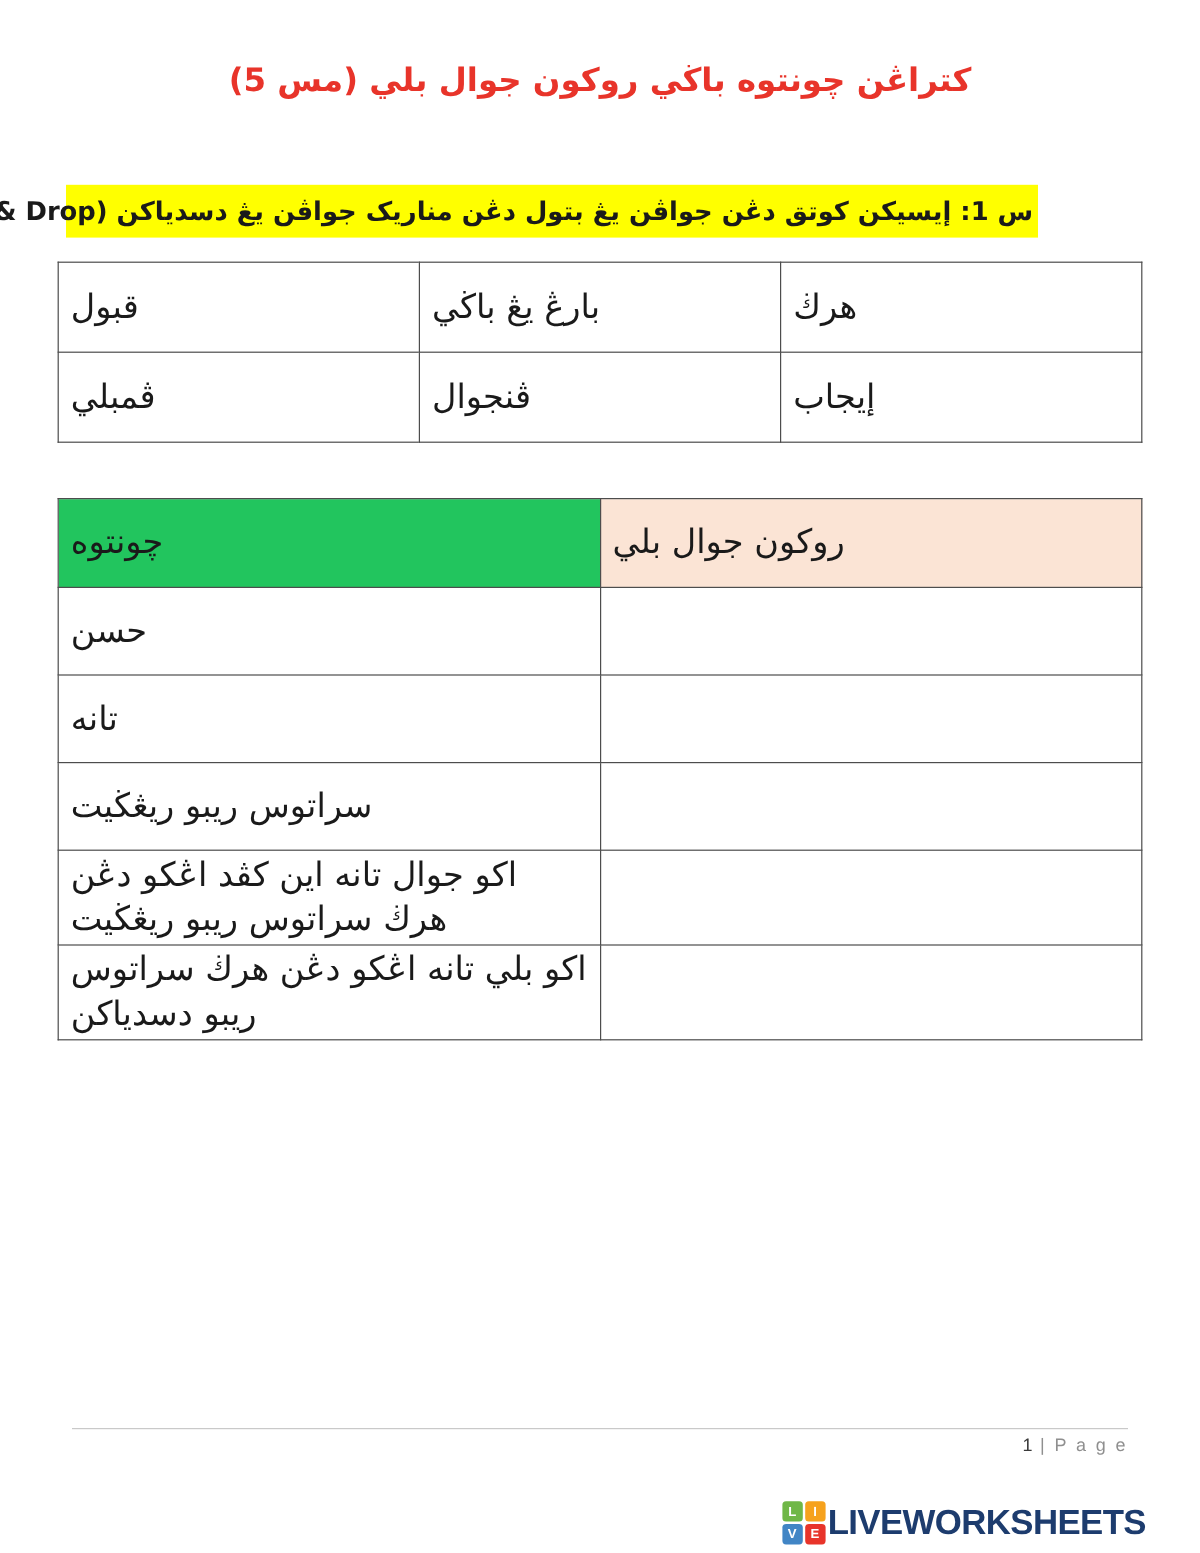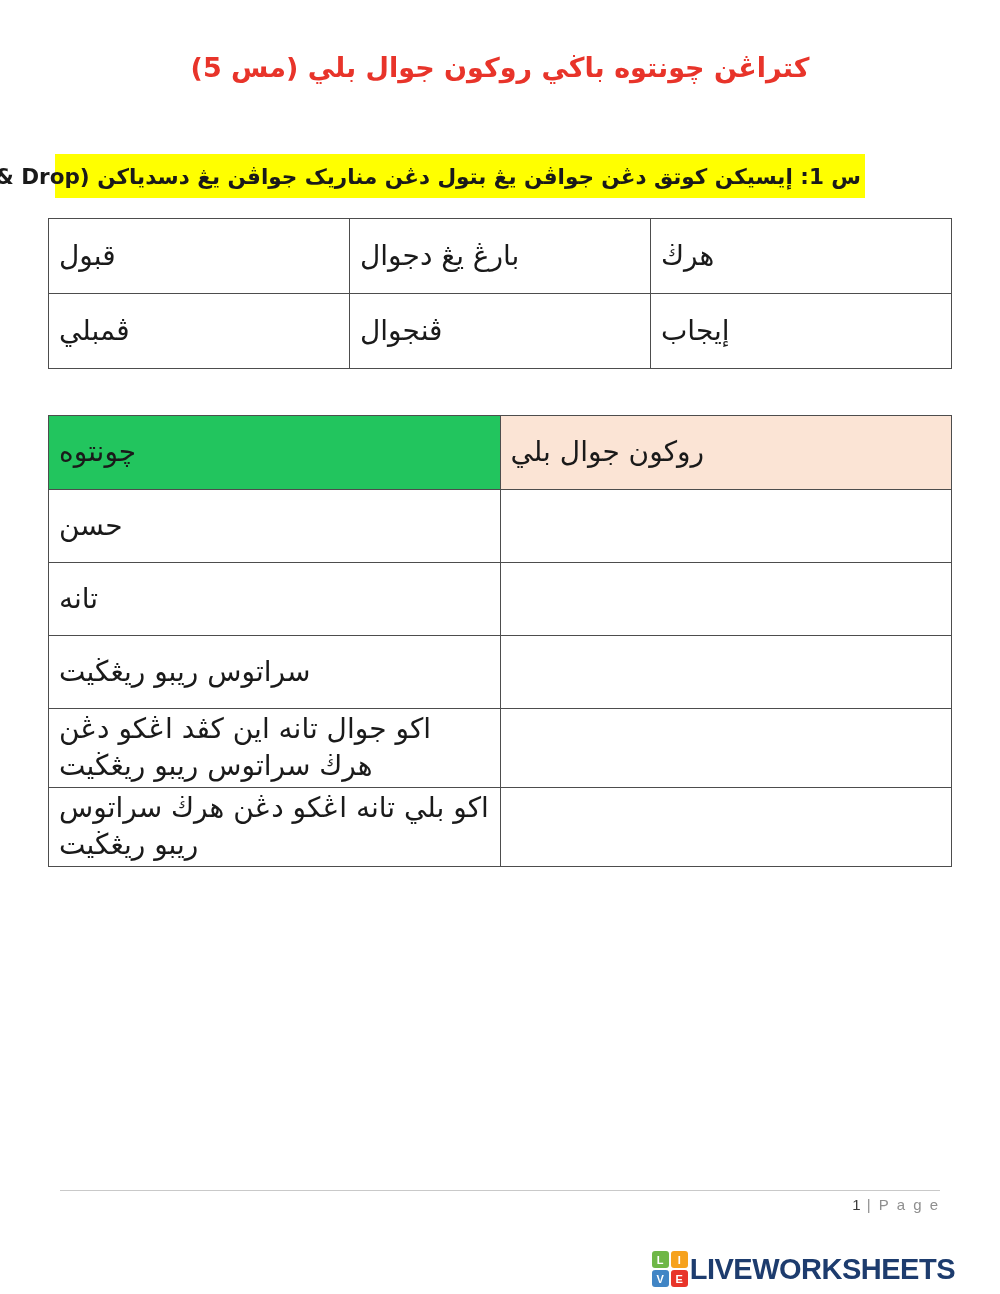--- a/index.html
+++ b/index.html
@@ -77,21 +77,21 @@
 <body>
 
 <div class="page-title" style="color: rgb(232, 52, 42);">كتراڠن چونتوه باڬي روكون جوال بلي (مس 5)</div>
 
 <div class="instruction" style="background-color: rgb(255, 255, 0);">س 1: إيسيكن كوتق دڠن جواڤن يڠ بتول دڠن مناريک جواڤن يڠ دسدياكن (Drag &amp; Drop)</div>
 
 <table class="grid answer-bank">
   <tbody>
     <tr>
       <td>هرڬ</td>
-      <td>بارڠ يڠ دجوال</td>
+      <td>بارڠ يڠ باڬي</td>
       <td>قبول</td>
     </tr>
     <tr>
       <td>إيجاب</td>
       <td>ڤنجوال</td>
       <td>ڤمبلي</td>
     </tr>
   </tbody>
 </table>
 
@@ -112,21 +112,21 @@
     <tr>
       <td></td>
       <td>سراتوس ريبو ريڠڬيت</td>
     </tr>
     <tr>
       <td></td>
       <td>اكو جوال تانه اين كڤد اڠكو دڠن هرڬ سراتوس ريبو ريڠڬيت</td>
     </tr>
     <tr>
       <td></td>
-      <td>اكو بلي تانه اڠكو دڠن هرڬ سراتوس ريبو ريڠڬيت</td>
+      <td>اكو بلي تانه اڠكو دڠن هرڬ سراتوس ريبو دسدياكن</td>
     </tr>
   </tbody>
 </table>
 
 <div class="footer-rule"></div>
 
 <div class="page-label">
   <span class="num">1</span>
   <span class="word">| P a g e</span>
 </div>

